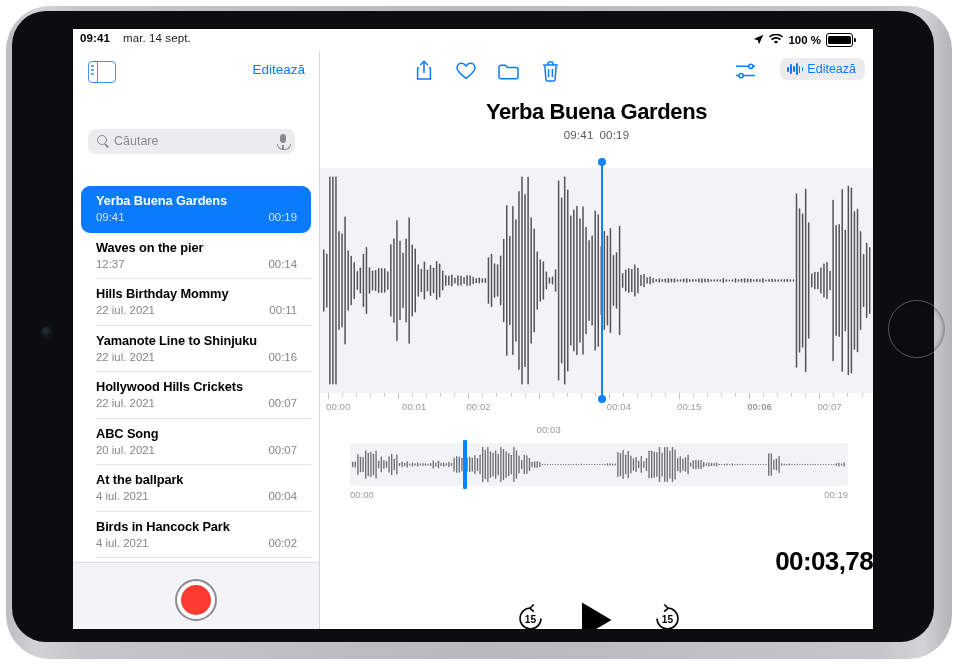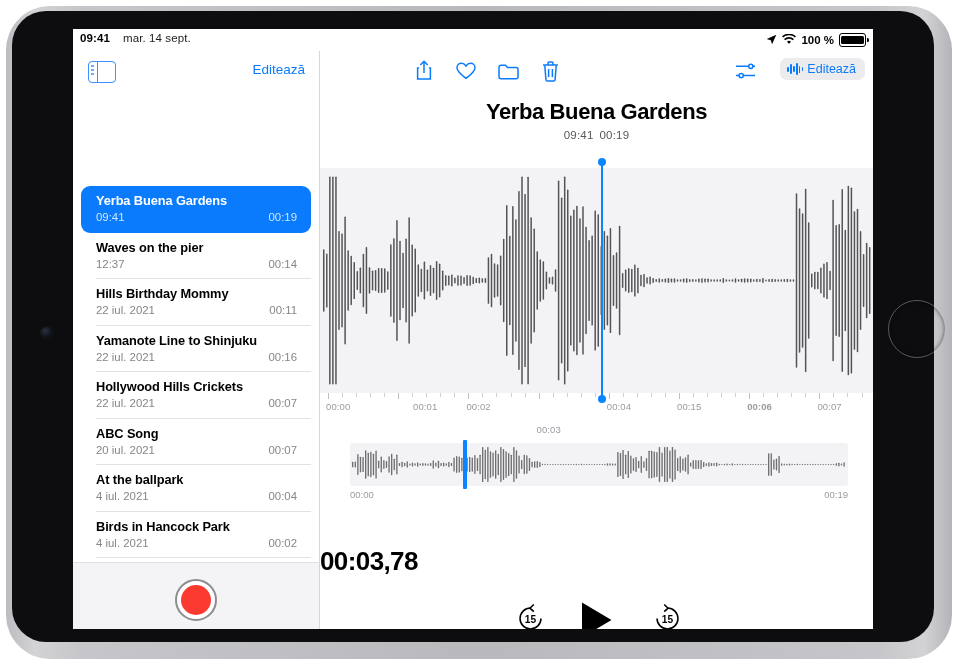--- a/index.html
+++ b/index.html
@@ -16,21 +16,21 @@
   .home-btn{position:absolute;left:888px;top:300px;width:56px;height:56px;border-radius:50%;
       border:1.6px solid rgba(190,190,200,.42);box-shadow:0 0 4px rgba(0,0,0,.6) inset;}
 
   
   #screen{position:absolute;left:73px;top:29px;width:800px;height:600px;background:#ffffff;overflow:hidden;}
 
   
   .statusbar{position:absolute;left:0;top:0;width:800px;height:22px;}
   .sb-left{position:absolute;left:7px;top:3px;font-size:11.5px;font-weight:bold;color:#000;letter-spacing:.1px;}
   .sb-date{position:absolute;left:50px;top:3px;font-size:11.5px;color:#1c1c1e;letter-spacing:.1px;}
-  .sb-right{position:absolute;right:7px;top:2px;display:flex;align-items:center;gap:5px;}
+  .sb-right{position:absolute;right:20px;top:2px;display:flex;align-items:center;gap:5px;}
   .sb-pct{font-size:11.5px;font-weight:bold;color:#000;}
   .batt{position:relative;width:25px;height:11.5px;border:1.2px solid #000;border-radius:3px;}
   .batt::after{content:"";position:absolute;right:-3.6px;top:3.3px;width:2px;height:4.6px;background:#000;border-radius:0 1.5px 1.5px 0;}
   .batt i{position:absolute;left:1.4px;top:1.4px;bottom:1.4px;right:1.4px;background:#000;border-radius:1.5px;display:block;}
 
   
   .multitask{position:absolute;left:463px;top:38px;display:flex;gap:3.5px;}
   .multitask span{width:4px;height:4px;border-radius:50%;background:#8e8e93;}
 
   
@@ -92,21 +92,21 @@
   .playhead::before{top:-5px;}
   .playhead::after{bottom:-5px;}
 
   .wave-mini{position:absolute;left:30px;top:392px;width:498px;height:43px;background:#f3f3f5;border-radius:3px;overflow:hidden;}
   .wave-mini svg{display:block;}
   .mini-head{position:absolute;left:0;top:389px;width:4px;height:49px;background:#0a84ff;border-radius:1px;}
   .mini-ax{position:absolute;left:30px;top:438px;width:498px;height:12px;}
   .mini-ax span{position:absolute;top:0;font-size:9.5px;color:#9a9aa0;}
   .mini-ax span.r{right:0;}
 
-  .timer{position:absolute;left:0;top:495px;width:553px;text-align:left;font-size:26px;font-weight:bold;color:#000;letter-spacing:-.6px;}
+  .timer{position:absolute;left:0;top:495px;width:553px;text-align:right;font-size:26px;font-weight:bold;color:#000;letter-spacing:-.6px;}
   .controls{position:absolute;left:0;top:550px;width:553px;height:46px;}
   .cbtn{position:absolute;top:0;}
   .cbtn svg{display:block;}
 </style>
 </head>
 <body>
 
 <div id="device">
   <div class="bezel-outer"></div>
   <div class="bezel-inner"></div>
@@ -145,20 +145,25 @@
     </div>
 
     <div id="sidebar">
       <div class="sb-topbar">
         <div class="sbtoggle">
             <i></i>
           </div>
         <div class="edit-left">Editează</div>
       </div>
 
+      <div class="searchbox">
+        <span class="sicon"></span>
+        <span class="splace">Căutare</span>
+        <span class="micicon"></span>
+      </div>
 
       <div id="list">
           <div class="row sel">
             <div class="rname">Yerba Buena Gardens</div>
             <div class="rdate">09:41</div>
             <div class="rdur">00:19</div>
           </div>
           <div class="row">
             <div class="rname">Waves on the pier</div>
             <div class="rdate">12:37</div>
@@ -485,21 +490,21 @@
           <i style="left: 457.28px;"></i>
           <i style="left: 471.32px;"></i>
           <i style="left: 485.36px;"></i>
           <i class="maj" style="left: 499.4px;"></i>
           <i style="left: 513.44px;"></i>
           <i style="left: 527.48px;"></i>
           <i style="left: 541.52px;"></i>
         </div>
       <div class="axis" id="axis">
           <span style="left: 6px;">00:00</span>
-          <span style="left: 93px;">00:01</span>
+          <span style="left: 82px;">00:01</span>
           <span style="left: 146.4px;">00:02</span>
           <span style="left: 216.6px; margin-top: 23px;">00:03</span>
           <span style="left: 286.8px;">00:04</span>
           <span style="left: 357px;">00:15</span>
           <span style="left: 427.2px; font-weight: bold;">00:06</span>
           <span style="left: 497.4px;">00:07</span>
         </div>
       <div class="playhead" style="left:281px"></div>
 
       <div class="wave-mini">

